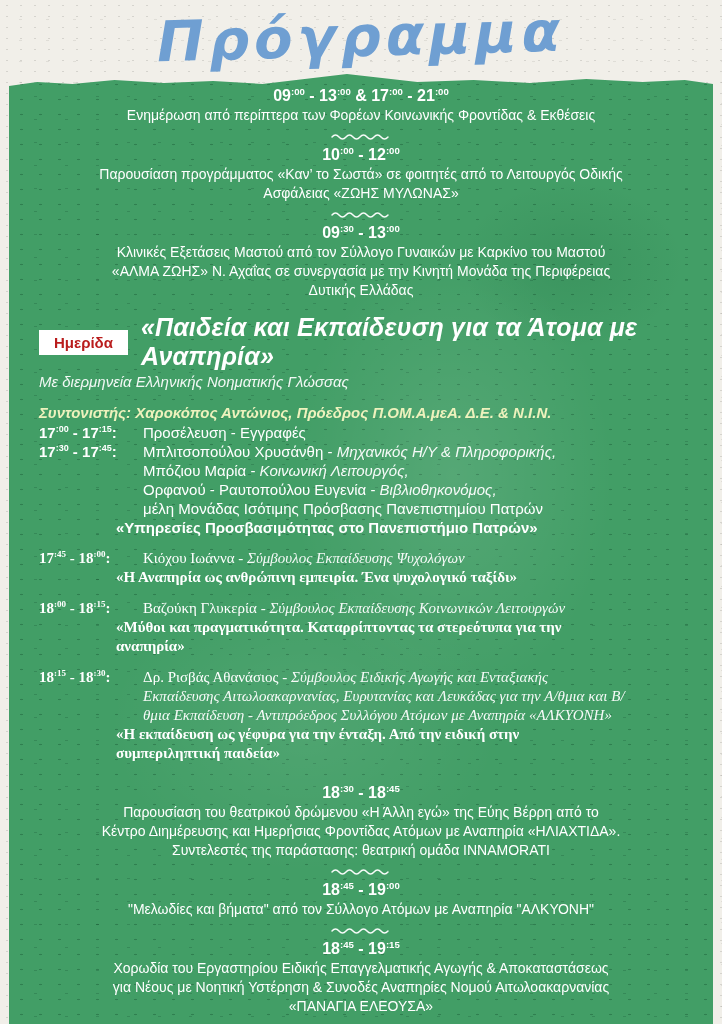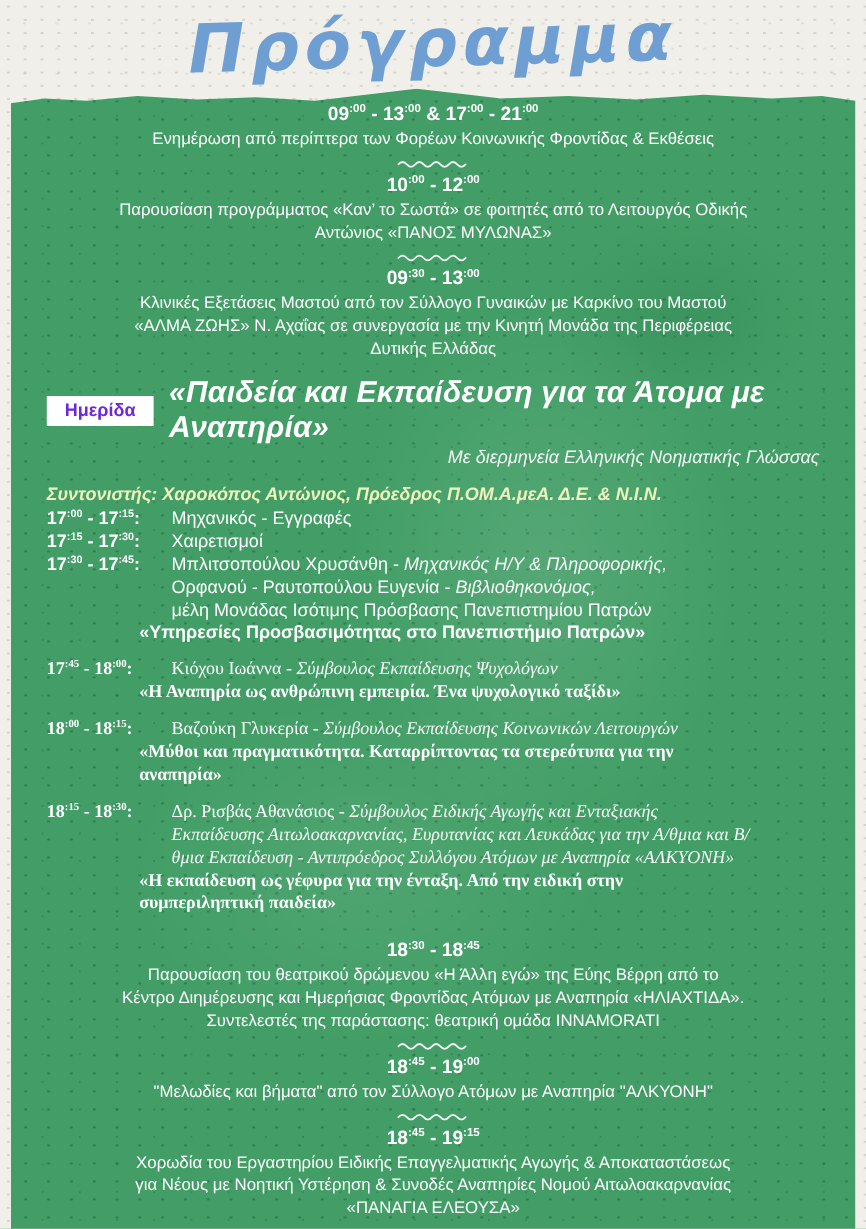--- a/index.html
+++ b/index.html
@@ -44,23 +44,23 @@
 
   
   .csec { text-align:center; }
   .csec .time { font-weight:bold; font-size:16px; line-height:20px; }
   .csec .line { font-size:14px; line-height:19px; }
   .divider { display:flex; justify-content:center; margin:7px 0 5px; }
   .divider svg { display:block; opacity:.95; }
 
   
   .sem-head { display:flex; justify-content:center; align-items:center; gap:13px; margin-top:13px; }
-  .badge { background:#ffffff; color:#6d28d9; font-weight:bold; font-size:15px; padding:4px 15px; }
+  .badge { background:#ffffff; color:#b91c1c; font-weight:bold; font-size:15px; padding:4px 15px; }
   .sem-title { font-size:25px; font-weight:bold; font-style:italic; letter-spacing:.2px; }
-  .sem-sub { text-align:right; font-style:italic; font-size:15px; color:rgba(255,255,255,0.93); margin-top:2px; }
+  .sem-sub { font-style:italic; font-size:15px; color:rgba(255,255,255,0.93); margin-top:2px; }
   .coord { color:#eef2bd; font-style:italic; font-weight:bold; font-size:15px; margin-top:13px; line-height:19px; }
 
   .agenda { margin-top:1px; }
   .item { display:flex; font-size:15px; line-height:19px; }
   .item.gap { margin-top:12px;font-family:Liberation Serif, serif; }
   .item .time { font-weight:bold; width:104px; flex-shrink:0; white-space:nowrap; }
   .item .body { flex:1; }
   .item .ln.q { font-weight:bold; margin-left:-27px; }
   .seg.i { font-style:italic; color:rgba(255,255,255,0.95); }
 
@@ -79,21 +79,21 @@
           <div class="line">Ενημέρωση από περίπτερα των Φορέων Κοινωνικής Φροντίδας &amp; Εκθέσεις</div>
         </div>
         <div class="divider">
           <svg width="62" height="8" viewBox="0 0 62 8">
             <path d="M2 5 q3.5 -4 7 0 t7 0 t7 0 t7 0 t7 0 t7 0 t7 0 t7 0" fill="none" stroke="#ffffff" stroke-width="1.5" stroke-linecap="round"></path>
           </svg>
         </div>
         <div class="csec">
           <div class="time">10<sup>:00</sup> - 12<sup>:00</sup></div>
           <div class="line">Παρουσίαση προγράμματος «Καν’ το Σωστά» σε φοιτητές από το Λειτουργός Οδικής</div>
-          <div class="line">Αντώνιος «ΠΑΝΟΣ ΜΥΛΩΝΑΣ»</div>
+          <div class="line">Ασφάλειας «ΖΩΗΣ ΜΥΛΩΝΑΣ»</div>
         </div>
         <div class="divider">
           <svg width="62" height="8" viewBox="0 0 62 8">
             <path d="M2 5 q3.5 -4 7 0 t7 0 t7 0 t7 0 t7 0 t7 0 t7 0 t7 0" fill="none" stroke="#ffffff" stroke-width="1.5" stroke-linecap="round"></path>
           </svg>
         </div>
         <div class="csec">
           <div class="time">09<sup>:30</sup> - 13<sup>:00</sup></div>
           <div class="line">Κλινικές Εξετάσεις Μαστού από τον Σύλλογο Γυναικών με Καρκίνο του Μαστού</div>
           <div class="line">«ΑΛΜΑ ΖΩΗΣ» Ν. Αχαΐας σε συνεργασία με την Κινητή Μονάδα της Περιφέρειας</div>
@@ -104,33 +104,28 @@
     <div class="sem-head">
       <span class="badge">Ημερίδα</span>
       <span class="sem-title">«Παιδεία και Εκπαίδευση για τα Άτομα με Αναπηρία»</span>
     </div>
     <div class="sem-sub">Με διερμηνεία Ελληνικής Νοηματικής Γλώσσας</div>
     <div class="coord">Συντονιστής: Χαροκόπος Αντώνιος, Πρόεδρος Π.ΟΜ.Α.μεΑ. Δ.Ε. &amp; Ν.Ι.Ν.</div>
     <div class="agenda" id="agenda">
         <div class="item">
           <span class="time">17<sup>:00</sup> - 17<sup>:15</sup>:</span>
           <div class="body">
-            <div class="ln"><span class="seg n">Μηχανικός - Εγγραφές</span></div>
-          </div>
-        </div>
-        <div class="item">
-          <span class="time">17<sup>:15</sup> - 17<sup>:30</sup>:</span>
-          <div class="body">
-            <div class="ln"><span class="seg n">Χαιρετισμοί</span></div>
+            <div class="ln"><span class="seg n">Προσέλευση - Εγγραφές</span></div>
           </div>
         </div>
         <div class="item">
           <span class="time">17<sup>:30</sup> - 17<sup>:45</sup>:</span>
           <div class="body">
             <div class="ln"><span class="seg n">Μπλιτσοπούλου Χρυσάνθη - </span><span class="seg i">Μηχανικός Η/Υ &amp; Πληροφορικής,</span></div>
+            <div class="ln"><span class="seg n">Μπόζιου Μαρία - </span><span class="seg i">Κοινωνική Λειτουργός,</span></div>
             <div class="ln"><span class="seg n">Ορφανού - Ραυτοπούλου Ευγενία - </span><span class="seg i">Βιβλιοθηκονόμος,</span></div>
             <div class="ln"><span class="seg n">μέλη Μονάδας Ισότιμης Πρόσβασης Πανεπιστημίου Πατρών</span></div>
             <div class="ln q"><span class="seg n">«Υπηρεσίες Προσβασιμότητας στο Πανεπιστήμιο Πατρών»</span></div>
           </div>
         </div>
         <div class="item gap">
           <span class="time">17<sup>:45</sup> - 18<sup>:00</sup>:</span>
           <div class="body">
             <div class="ln"><span class="seg n">Κιόχου Ιωάννα - </span><span class="seg i">Σύμβουλος Εκπαίδευσης Ψυχολόγων</span></div>
             <div class="ln q"><span class="seg n">«Η Αναπηρία ως ανθρώπινη εμπειρία. Ένα ψυχολογικό ταξίδι»</span></div>

